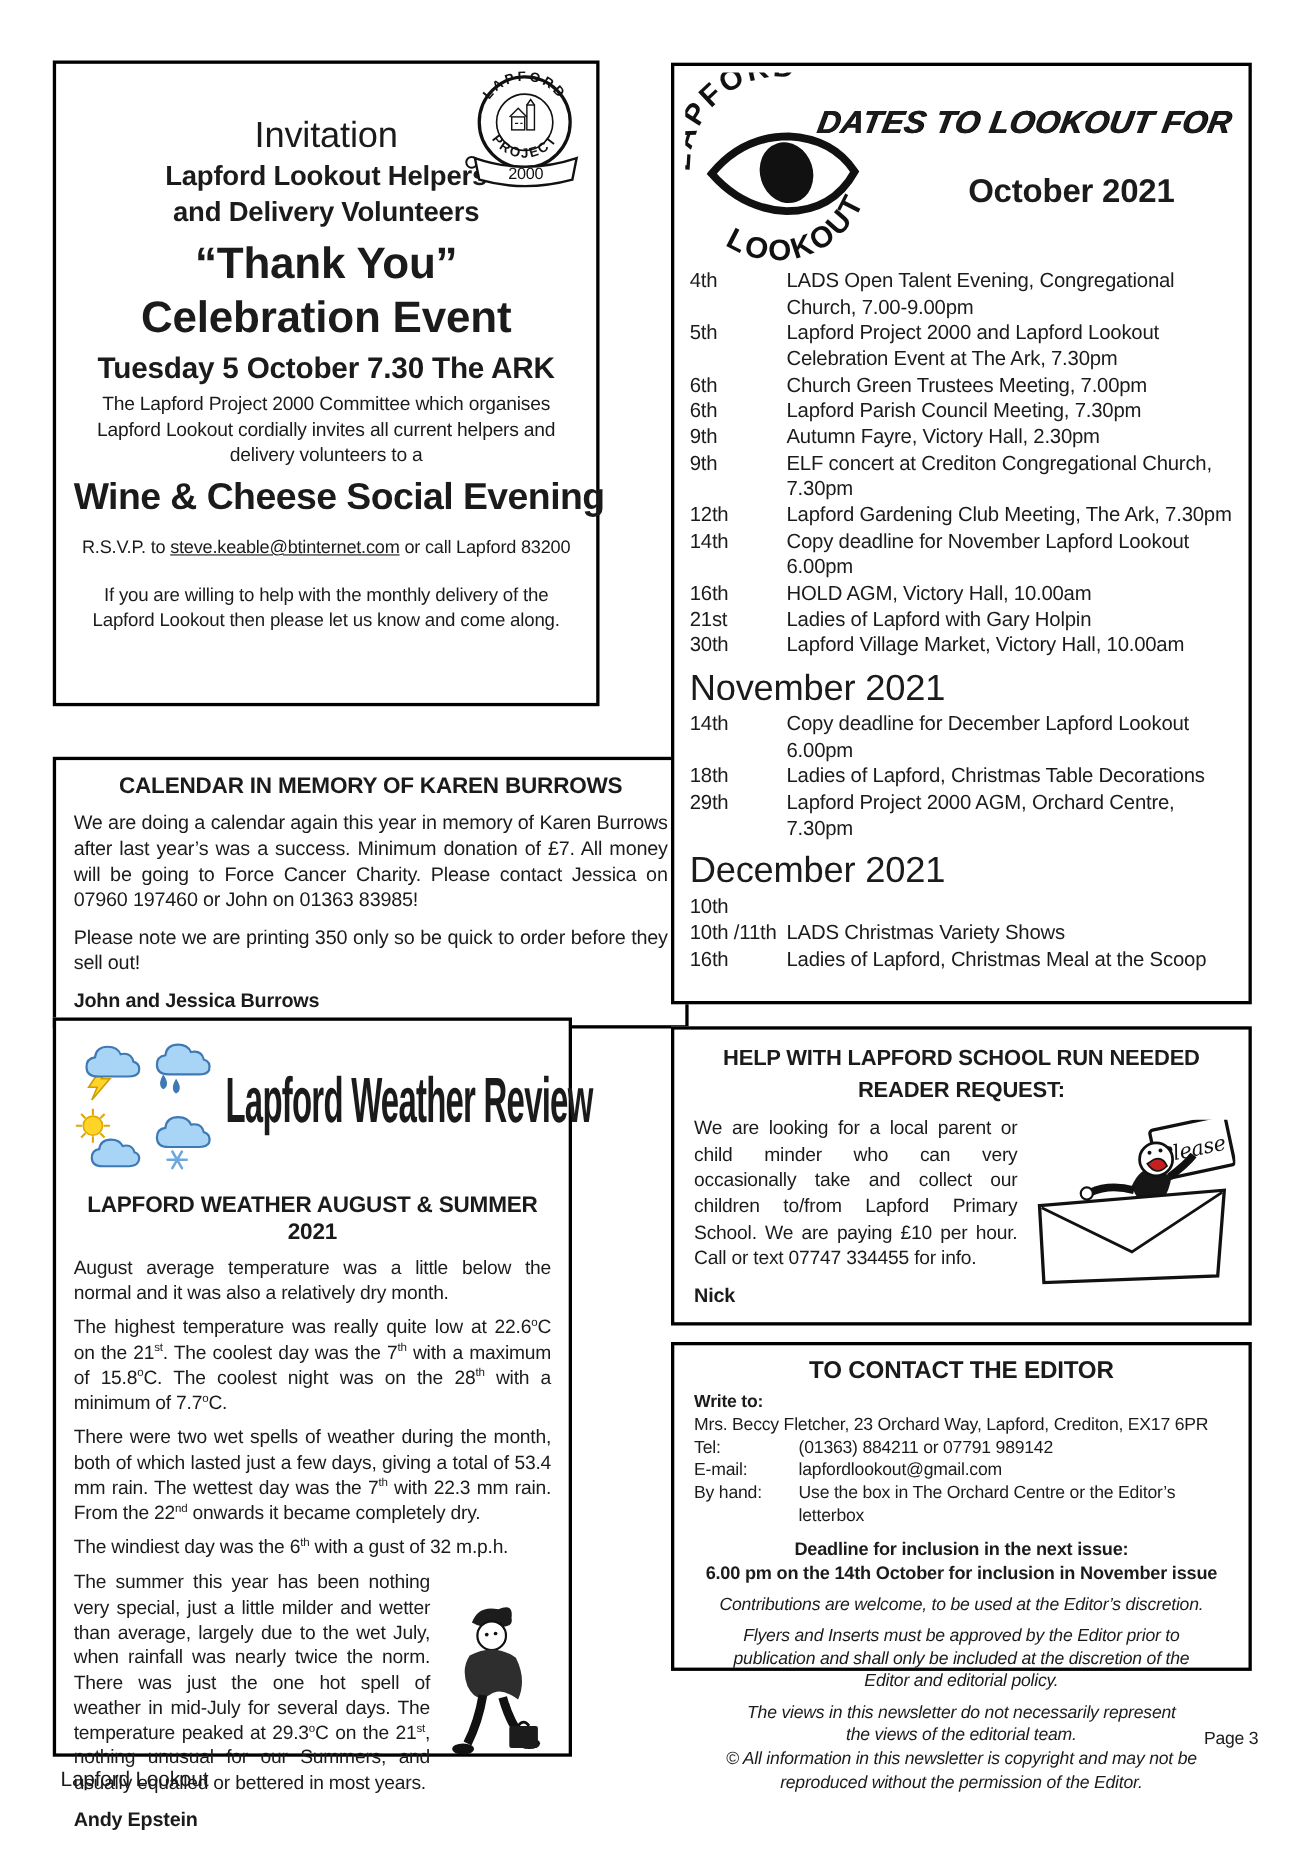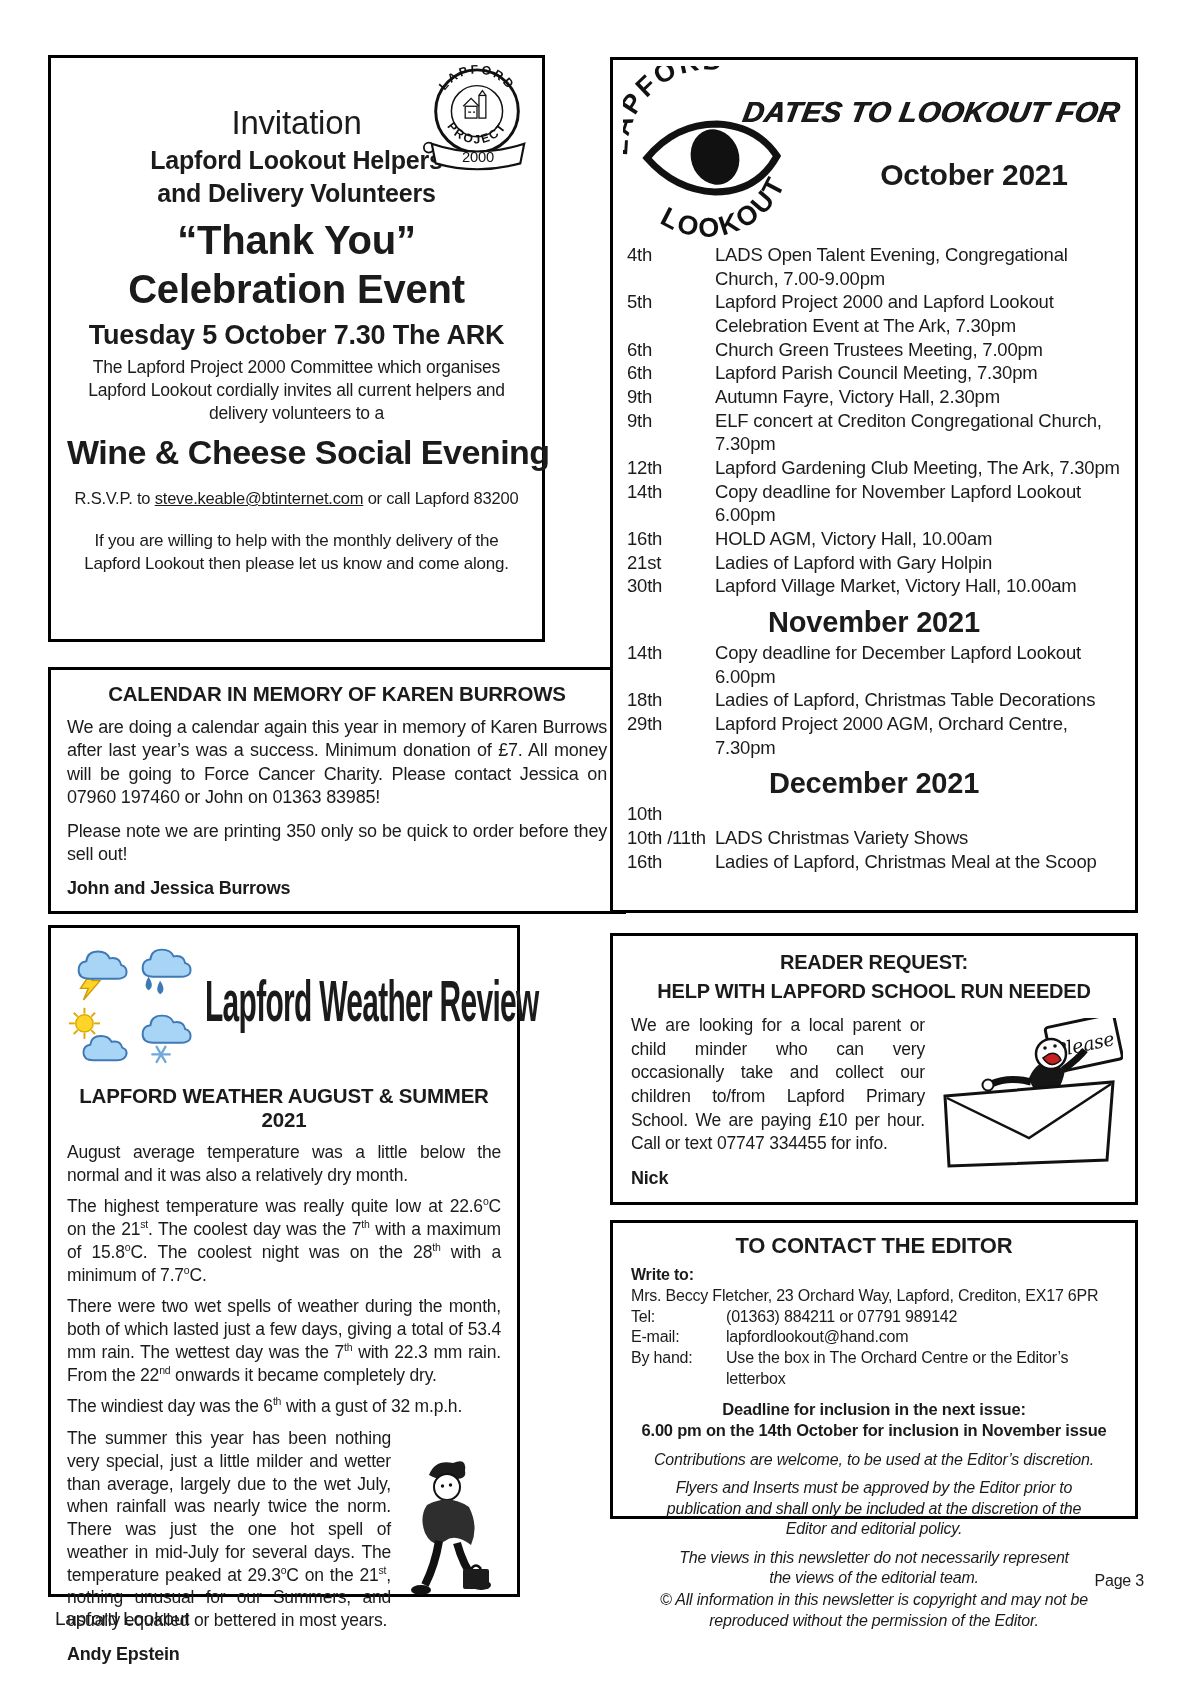--- a/index.html
+++ b/index.html
@@ -19,21 +19,21 @@
   .inv-thank { font-size:40px; font-weight:700; margin-top:8px; }
   .inv-event { font-size:40px; font-weight:700; margin-top:4px; }
   .inv-when { font-size:27px; font-weight:700; margin-top:8px; }
   .inv-intro { font-size:17.5px; line-height:1.3; margin-top:5px; }
   .inv-high { font-size:34px; font-weight:700; letter-spacing:-0.5px; margin-top:9px; white-space:nowrap; }
   .inv-rsvp { font-size:16.5px; margin-top:17px; white-space:nowrap; }
   .inv-rsvp .email { text-decoration:underline; }
   .inv-closing { font-size:17px; line-height:1.35; margin-top:22px; }
 
   
-  #box-calendar { left:48px; top:667px; width:578px; height:247px; padding:12px 16px; }
+  #box-calendar { left:48px; top:688px; width:578px; height:247px; padding:12px 16px; }
   .cal-title { text-align:center; font-weight:700; font-size:20.5px; }
   .cal-para { font-size:18px; line-height:1.3; text-align:justify; margin-top:10px; }
   .sig { font-weight:700; font-size:18px; margin-top:12px; }
 
   
   #box-weather { left:48px; top:925px; width:472px; height:672px; padding:10px 16px 0; }
   .wx-head { display:flex; align-items:center; }
   .wx-icons { display:grid; grid-template-columns:62px 62px; gap:2px; width:128px; flex:none; }
   .wx-masthead { flex:1; overflow:visible; padding-left:10px; }
   .wx-masthead-inner { display:inline-block; white-space:nowrap; font-weight:700; font-size:44px;
@@ -47,21 +47,21 @@
   #box-dates { left:610px; top:57px; width:528px; height:856px; padding:8px 14px; }
   .dates-head { position:relative; height:175px; }
   .eye-logo { position:absolute; left:-4px; top:-2px; width:176px; height:176px; }
   .dates-title { position:absolute; right:2px; top:28px; font-size:29px; font-weight:700; font-style:italic;
     transform:skewX(-10deg); letter-spacing:0.5px; text-shadow:0.8px 0 0 #000; white-space:nowrap; }
   .dates-month-first { position:absolute; left:200px; right:0; top:90px; text-align:center;
     font-size:30px; font-weight:700; }
   .date-row { display:flex; font-size:18.5px; line-height:1.28; }
   .date-day { width:88px; flex:none; }
   .date-desc { flex:1; }
-  .month-heading { text-align:center; font-weight:700; font-size:29px; margin:8px 0 2px; }
+  .month-heading { text-align:left; font-weight:400; font-size:33px; margin:8px 0 2px; }
 
   
   #box-reader { left:610px; top:933px; width:528px; height:272px; padding:12px 18px; }
   .rr-title { text-align:center; font-weight:700; font-size:20px; line-height:1.45; }
   .rr-body { margin-top:8px; font-size:17.5px; line-height:1.35; text-align:justify; }
   .rr-cartoon { float:right; width:190px; height:150px; margin:4px -6px 0 8px; }
 
   
   #box-editor { left:610px; top:1220px; width:528px; height:299px; padding:10px 18px; }
   .ed-title { text-align:center; font-weight:700; font-size:22px; }
@@ -286,22 +286,22 @@
         </div>
         <div class="date-row">
           <div class="date-day">16th</div>
           <div class="date-desc">Ladies of Lapford, Christmas Meal at the Scoop</div>
         </div>
       </div>
   </div>
 
   <div class="box" id="box-reader">
     <div class="rr-title">
+      <div>HELP WITH LAPFORD SCHOOL RUN NEEDED</div>
       <div>READER REQUEST:</div>
-      <div>HELP WITH LAPFORD SCHOOL RUN NEEDED</div>
     </div>
     <div class="rr-body">
       <svg class="rr-cartoon" viewBox="0 0 190 150">
         <g transform="rotate(-12 152 26)">
           <rect x="116" y="2" width="70" height="46" rx="3" fill="#fff" stroke="#111" stroke-width="3"></rect>
           <text x="151" y="33" text-anchor="middle" font-family="DejaVu Serif, serif" font-style="italic" font-size="19" fill="#111">Please</text>
         </g>
         <path d="M 130 52 Q 146 40 152 32" stroke="#111" stroke-width="7" fill="none"></path>
         <path d="M 96 60 Q 104 42 118 44 L 132 52 Q 128 76 112 82 Q 100 74 96 60 Z" fill="#161616"></path>
         <circle cx="118" cy="36" r="15" fill="#fff" stroke="#111" stroke-width="2.5"></circle>
@@ -321,21 +321,21 @@
   <div class="box" id="box-editor">
     <div class="ed-title">TO CONTACT THE EDITOR</div>
     <div class="ed-writeto">Write to:</div>
     <div class="ed-address">Mrs. Beccy Fletcher, 23 Orchard Way, Lapford, Crediton, EX17 6PR</div>
     <div class="ed-row">
       <span class="ed-label">Tel:</span>
       <span class="ed-value">(01363) 884211 or  07791 989142</span>
     </div>
     <div class="ed-row">
       <span class="ed-label">E-mail:</span>
-      <span class="ed-value">lapfordlookout@hand.com</span>
+      <span class="ed-value">lapfordlookout@gmail.com</span>
     </div>
     <div class="ed-row">
       <span class="ed-label">By hand:</span>
       <span class="ed-value">Use the box in The Orchard Centre or the Editor’s letterbox</span>
     </div>
     <div class="ed-deadline">
       <div>Deadline for inclusion in the next issue:</div>
       <div>6.00 pm on the 14th October for inclusion in November issue</div>
     </div>
     <p class="ed-note n1">Contributions are welcome, to be used at the Editor’s discretion.</p>

